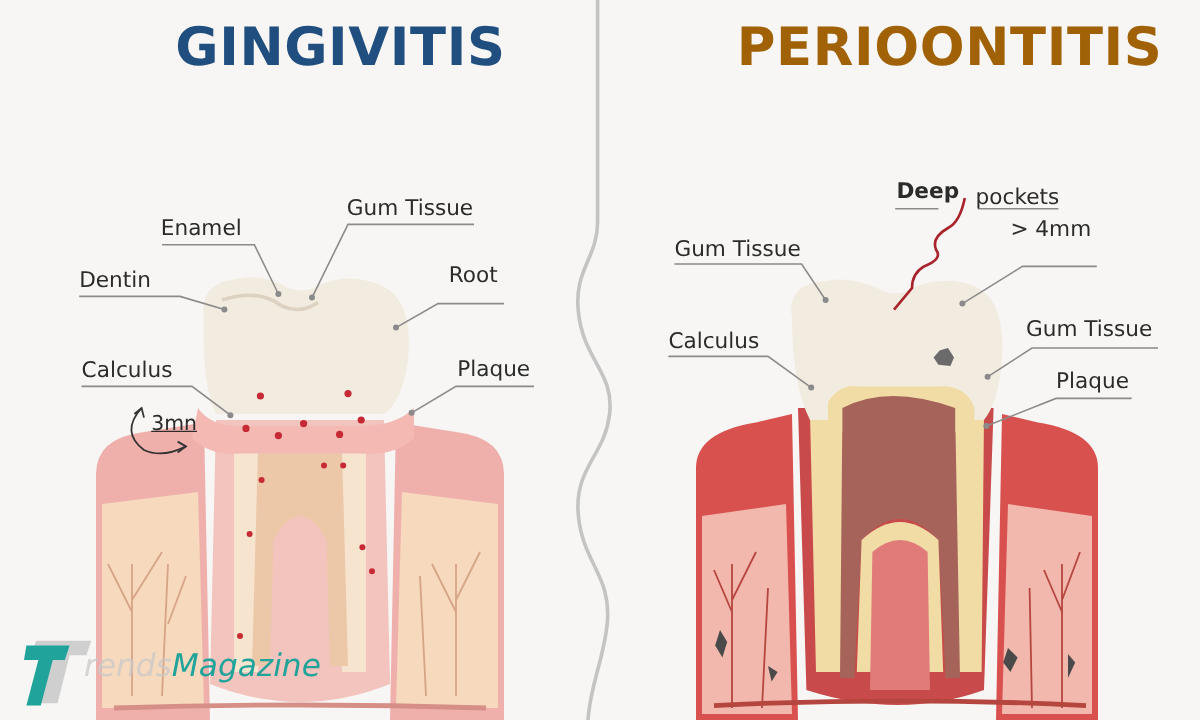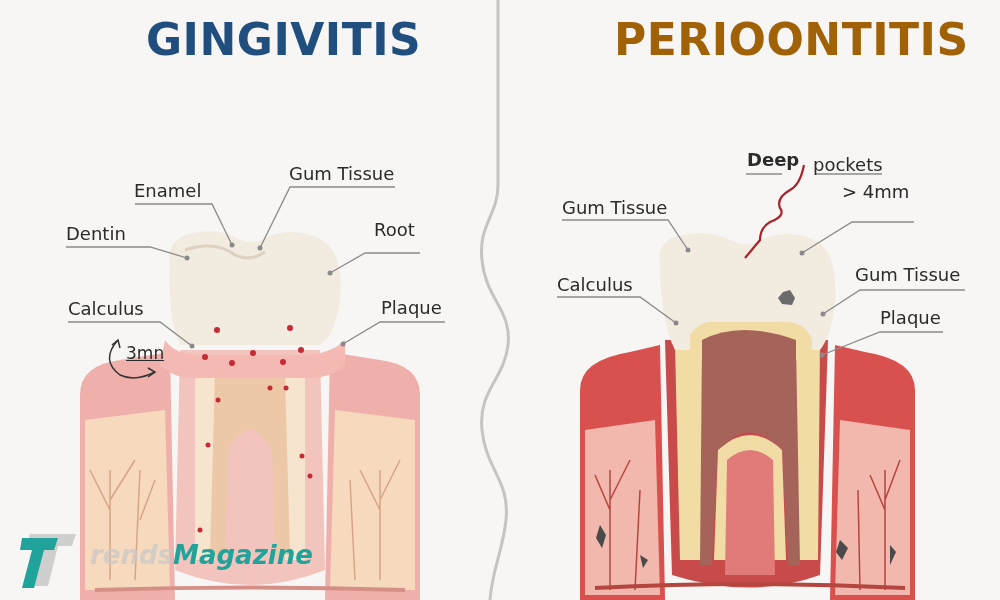--- a/index.html
+++ b/index.html
@@ -17,22 +17,22 @@
     #title-left { left: 146px; color: #1f4e7f; }
     #title-right { left: 614px; color: #a16207; }
     .label {
       position: absolute; font-size: 18px; color: #2b2b2b;
       font-family: "DejaVu Sans", sans-serif; white-space: nowrap;
     }
     svg.art { position: absolute; left: 0; top: 0; }
     .logo { position: absolute; left: 20px; top: 530px; }
     .logo-rest {
       position: absolute; left: 70px; top: 540px;
-      font-family: "DejaVu Sans", sans-serif; font-style: italic; font-weight: bold;
-      font-size: 26px; white-space: nowrap; margin-left: 20px;
+      font-family: "DejaVu Sans", sans-serif; font-style: italic; font-weight: normal;
+      font-size: 26px; white-space: nowrap;
     }
     .logo-rest .a { color: rgba(200,200,200,0.75); }
     .logo-rest .b { color: #1fa39a; }
   </style>
 </head>
 <body>
 
 <h1 id="title-left" class="title">GINGIVITIS</h1>
 <h1 id="title-right" class="title">PERIOONTITIS</h1>
 

